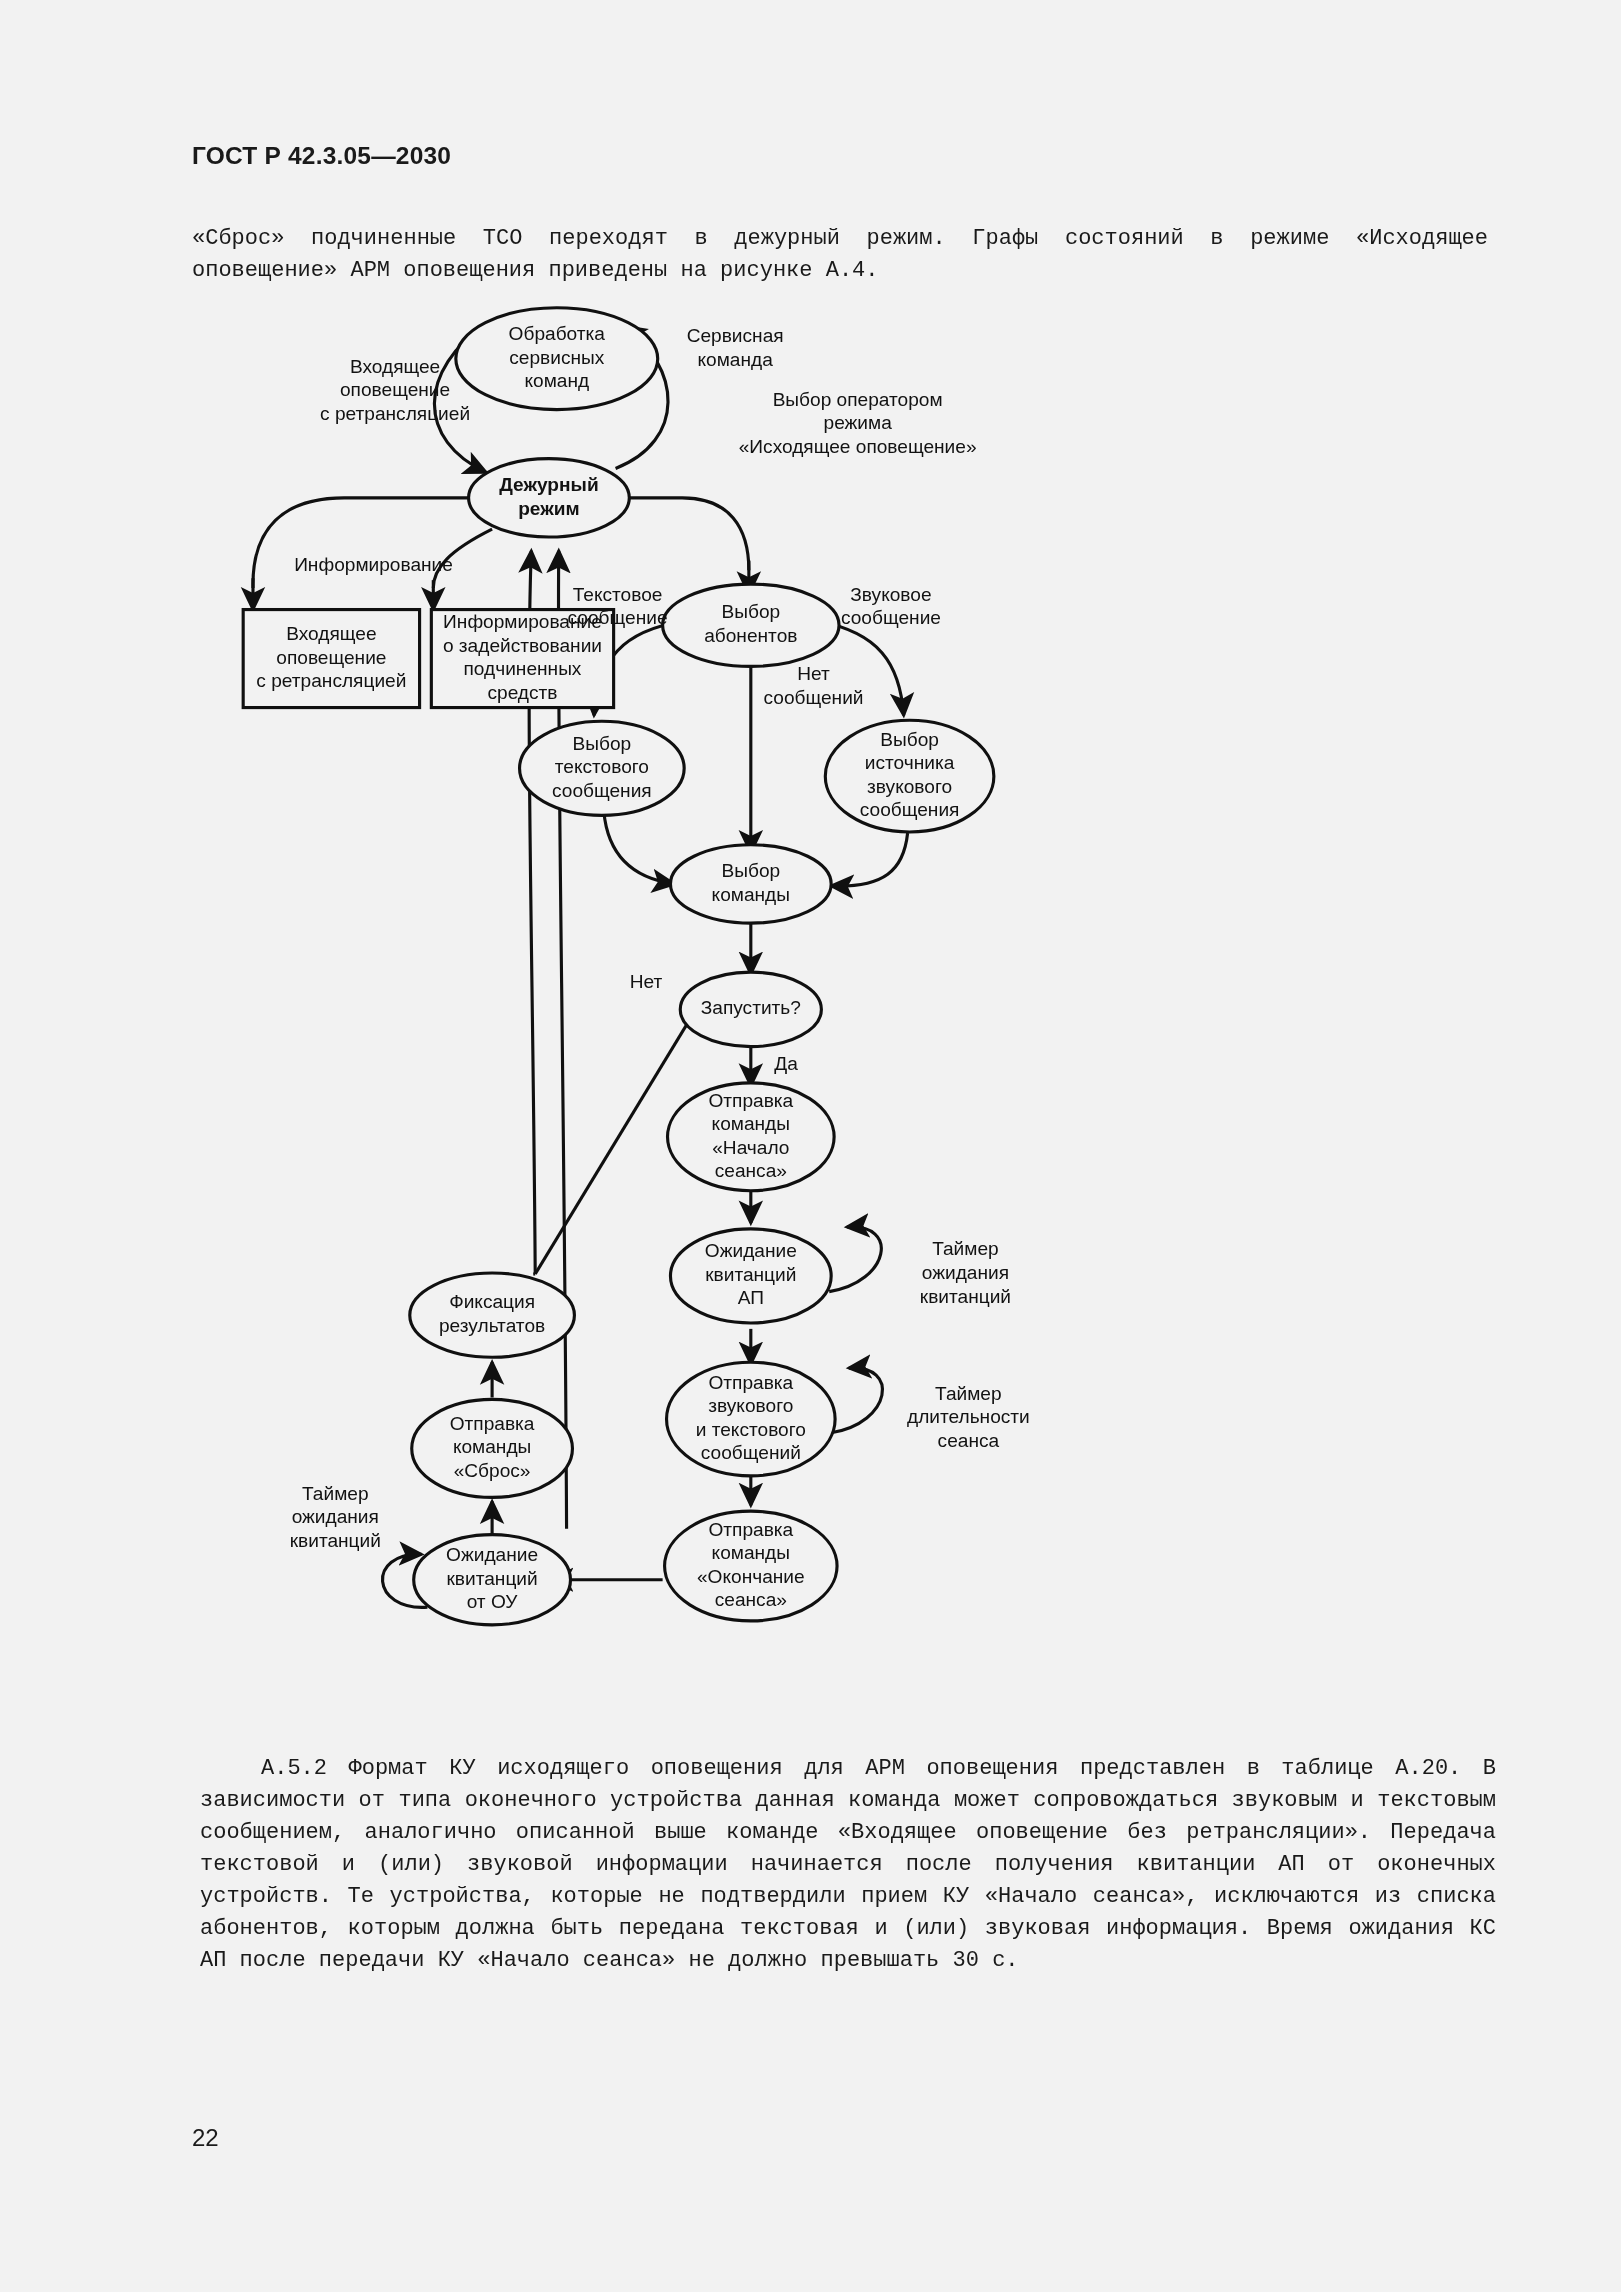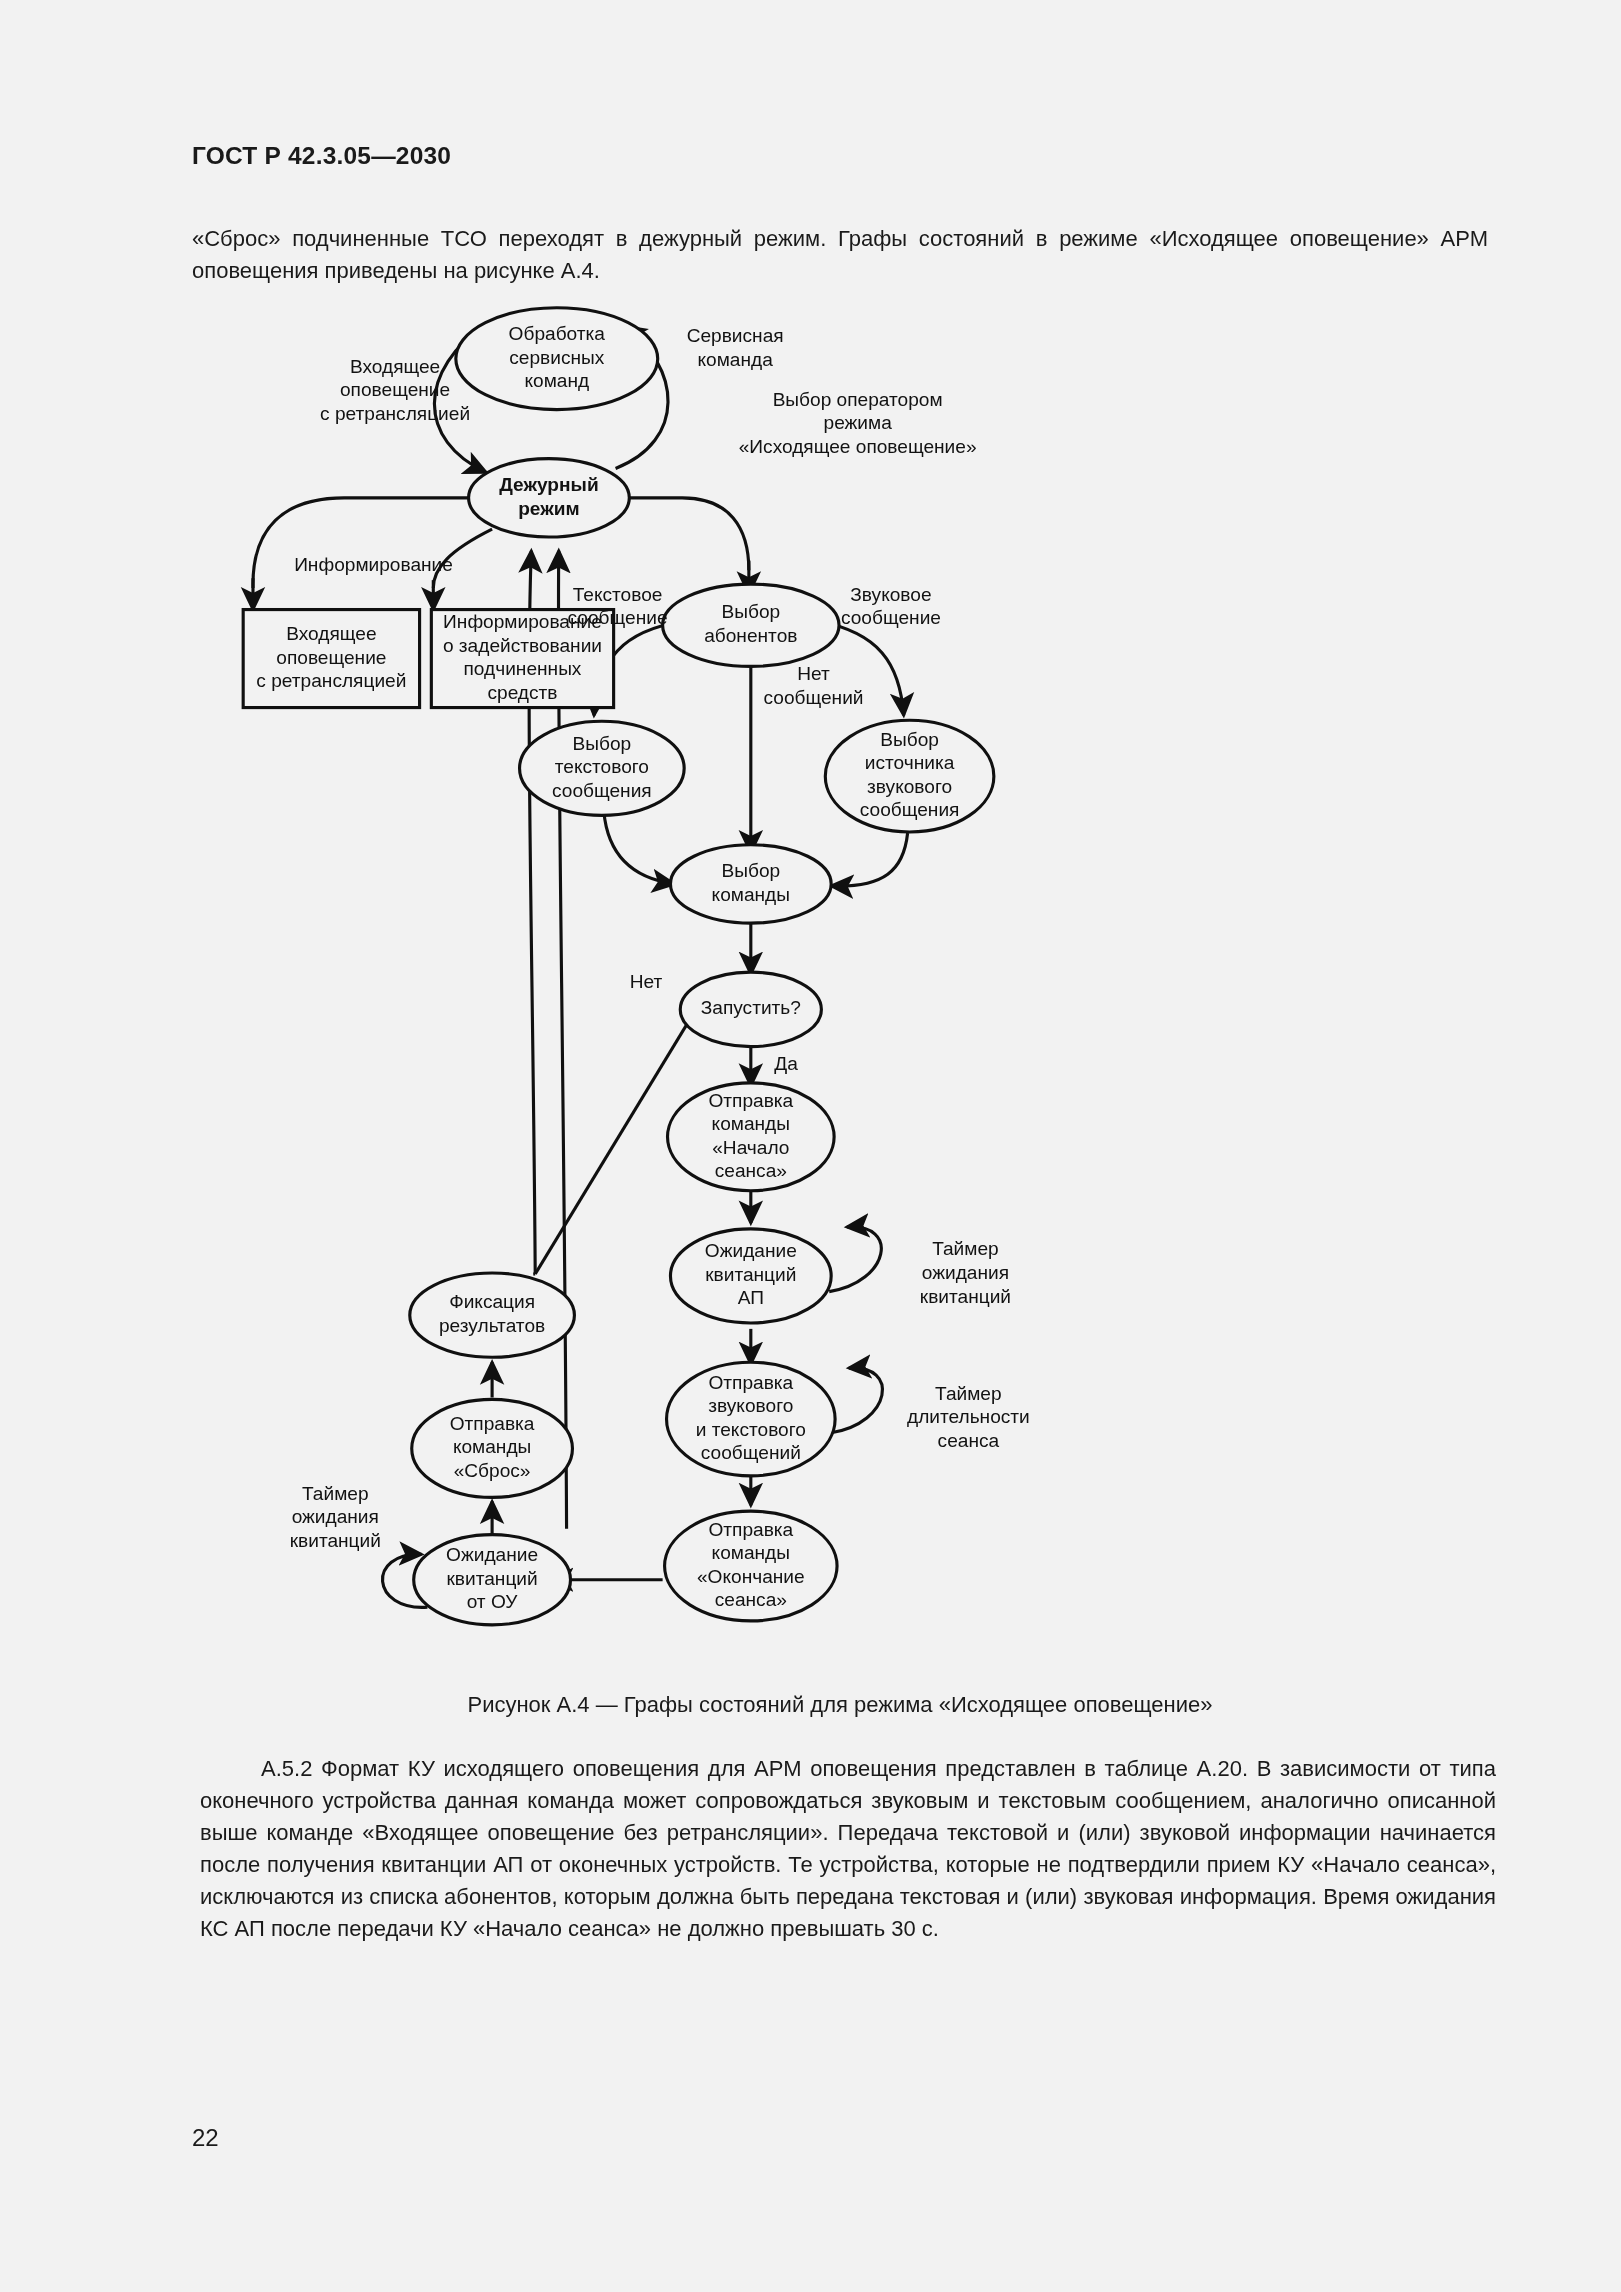--- a/index.html
+++ b/index.html
@@ -28,20 +28,21 @@
     font-weight: bold;
     letter-spacing: 0.2px;
     white-space: nowrap;
   }
   .para {
     position: absolute;
     font-size: 22px;
     line-height: 32px;
     text-align: justify;
     text-justify: inter-word;
+    font-family: Liberation Mono, monospace;
   }
   #intro-para {
     left: 192px;
     top: 223px;
     width: 1296px;
   }
   #body-para {
     left: 192px;
     top: 1753px;
     width: 1296px;
@@ -223,20 +224,19 @@
       <text class="lb" x="713" y="320"><tspan x="713" dy="-12">Звуковое</tspan><tspan x="713" dy="24">сообщение</tspan></text>
       <text class="lb" x="634" y="401"><tspan x="634" dy="-12">Нет</tspan><tspan x="634" dy="24">сообщений</tspan></text>
       <text class="lb" x="463" y="703"><tspan x="463" dy="0">Нет</tspan></text>
       <text class="lb" x="606" y="787"><tspan x="606" dy="0">Да</tspan></text>
       <text class="lb" x="789" y="1000"><tspan x="789" dy="-24">Таймер</tspan><tspan x="789" dy="24">ожидания</tspan><tspan x="789" dy="24">квитанций</tspan></text>
       <text class="lb" x="792" y="1147"><tspan x="792" dy="-24">Таймер</tspan><tspan x="792" dy="24">длительности</tspan><tspan x="792" dy="24">сеанса</tspan></text>
       <text class="lb" x="146" y="1249"><tspan x="146" dy="-24">Таймер</tspan><tspan x="146" dy="24">ожидания</tspan><tspan x="146" dy="24">квитанций</tspan></text>
     </svg>
   </div>
 
-  <div class="caption">Рисунок А.4 — Графы состояний для режима «Исходящее оповещение»</div>
 
   <div class="para" id="body-para">А.5.2  Формат КУ исходящего оповещения для АРМ оповещения представлен в таблице А.20. В зависимости от типа оконечного устройства данная команда может сопровождаться звуковым и текстовым сообщением, аналогично описанной выше команде «Входящее оповещение без ретрансляции». Передача текстовой и (или) звуковой информации начинается после получения квитанции АП от оконечных устройств. Те устройства, которые не подтвердили прием КУ «Начало сеанса», исключаются из списка абонентов, которым должна быть передана текстовая и (или) звуковая информация. Время ожидания КС АП после передачи КУ «Начало сеанса» не должно превышать 30 с.</div>
 
   <div class="pagenum">22</div>
 
 </div>
 
 
 </body></html>

